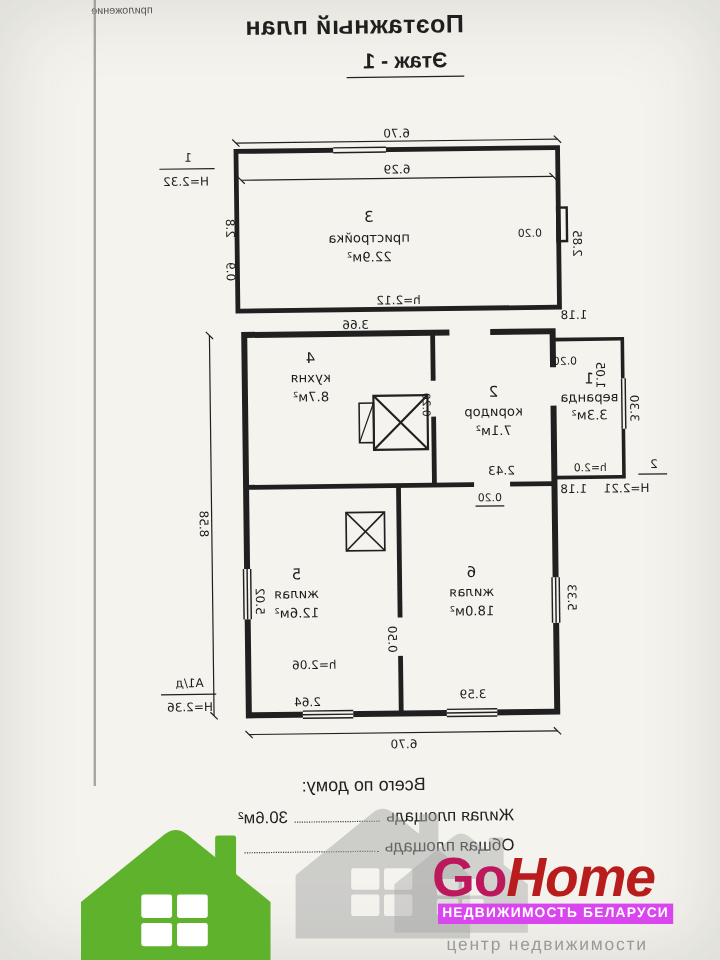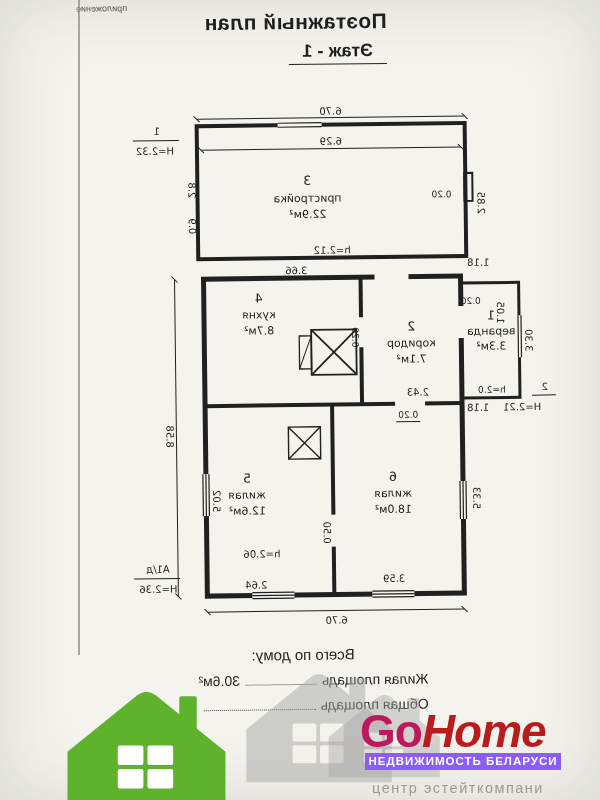--- a/index.html
+++ b/index.html
@@ -45,21 +45,21 @@
   .wm-text{position:absolute;left:222px;top:750px;font-size:40px;font-weight:bold;
            color:#a3a3a3;letter-spacing:1px;white-space:nowrap;}
   .wm-sub{position:absolute;left:372px;top:780px;font-size:14.5px;color:#9a9a9a;
           letter-spacing:1.5px;white-space:nowrap;}
   .green-house{position:absolute;left:55px;top:686px;}
   .brand{position:absolute;left:360px;top:704px;font-size:46px;font-weight:bold;
          letter-spacing:-1px;white-space:nowrap;}
   .brand .go{color:#be185d;}
   .brand .home{color:#b91c1c;font-style:italic;}
   .tagline{position:absolute;left:365px;top:753px;width:196px;height:17px;
-           background:#8b5cf6;color:#fff;font-size:11.5px;font-weight:bold;
+           background:#d946ef;color:#fff;font-size:11.5px;font-weight:bold;
            letter-spacing:1px;text-align:center;line-height:17px;white-space:nowrap;}
 </style>
 </head>
 <body>
 
 <div class="page">
 
   <div class="scan">
     <div class="corner-note">приложение</div>
     <div class="title">Поэтажный план</div>
@@ -263,16 +263,16 @@
           <rect x="90" y="58" width="25" height="19" rx="2"></rect>
         <rect x="61" y="81" width="25" height="19" rx="2"></rect>
           <rect x="90" y="81" width="25" height="19" rx="2"></rect>
       </g>
     </svg>
 
     <div class="brand">
       <span class="go">Go</span><span class="home">Home</span>
     </div>
     <div class="tagline">НЕДВИЖИМОСТЬ БЕЛАРУСИ</div>
-    <div class="wm-sub">центр эстейткомпани</div>
+    <div class="wm-sub">центр недвижимости</div>
   </div>
 
 </div>
 
 </body></html>

